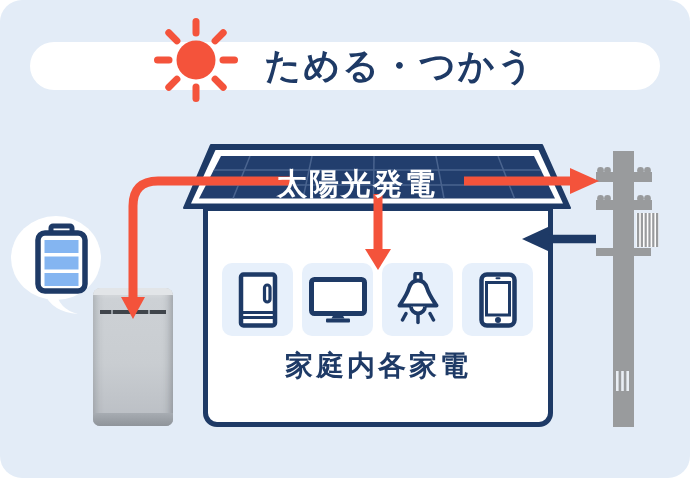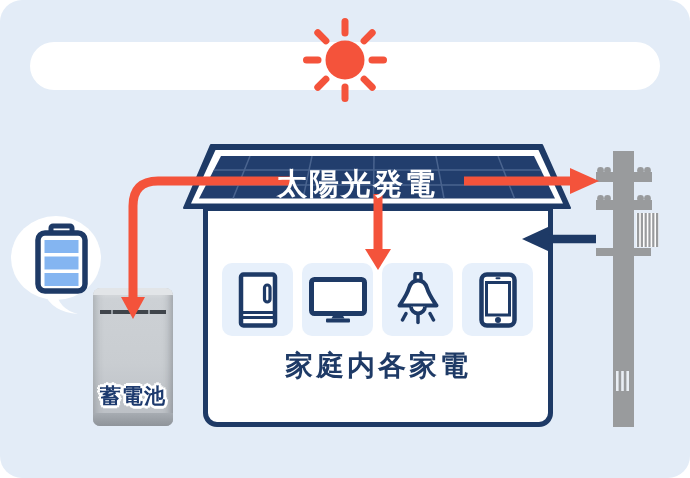--- a/index.html
+++ b/index.html
@@ -55,20 +55,21 @@
         <line x1="61.1" y1="65.1" x2="69.2" y2="73.2"></line>
         <line x1="42" y1="73" x2="42" y2="84.5"></line>
         <line x1="22.9" y1="65.1" x2="14.8" y2="73.2"></line>
         <line x1="15" y1="46" x2="3.5" y2="46"></line>
         <line x1="22.9" y1="26.9" x2="14.8" y2="18.8"></line>
         <line x1="42" y1="19" x2="42" y2="7.5"></line>
         <line x1="61.1" y1="26.9" x2="69.2" y2="18.8"></line>
       </g>
       <circle cx="42" cy="46" r="19.5" fill="#f4533b"></circle>
     </svg>
+    <span class="page-title">ためる・つかう</span>
   </div>
 
   <div class="house"></div>
 
   <div class="tile tile-1">
     <svg width="40" height="56" viewBox="0 0 40 56">
       <rect x="3" y="2.5" width="34" height="51" rx="2.5" fill="#fff" stroke="#1e3a66" stroke-width="4.5"></rect>
       <line x1="4" y1="40.5" x2="36" y2="40.5" stroke="#1e3a66" stroke-width="3"></line>
       <line x1="4" y1="45.5" x2="36" y2="45.5" stroke="#1e3a66" stroke-width="3"></line>
       <rect x="26.5" y="13" width="5.5" height="17" rx="2.75" fill="#fff" stroke="#1e3a66" stroke-width="3.2"></rect>
@@ -101,21 +102,20 @@
       <rect x="16.5" y="5.2" width="5" height="2" rx="1" fill="#1e3a66"></rect>
     </svg>
   </div>
 
   <div class="appliances-label">家庭内各家電</div>
 
   <div class="battery">
     <div class="cap"></div>
     <div class="vent"></div>
     <div class="base"></div>
-    <div class="battery-label">蓄電池</div>
   </div>
 
   <svg class="overlay" width="690" height="478" viewBox="0 0 690 478">
     <defs>
       <clipPath id="panelClip">
         <polygon points="221,156 534,156 555,198.5 199,198.5"></polygon>
       </clipPath>
     </defs>
 
     <g fill="#999b9d">

